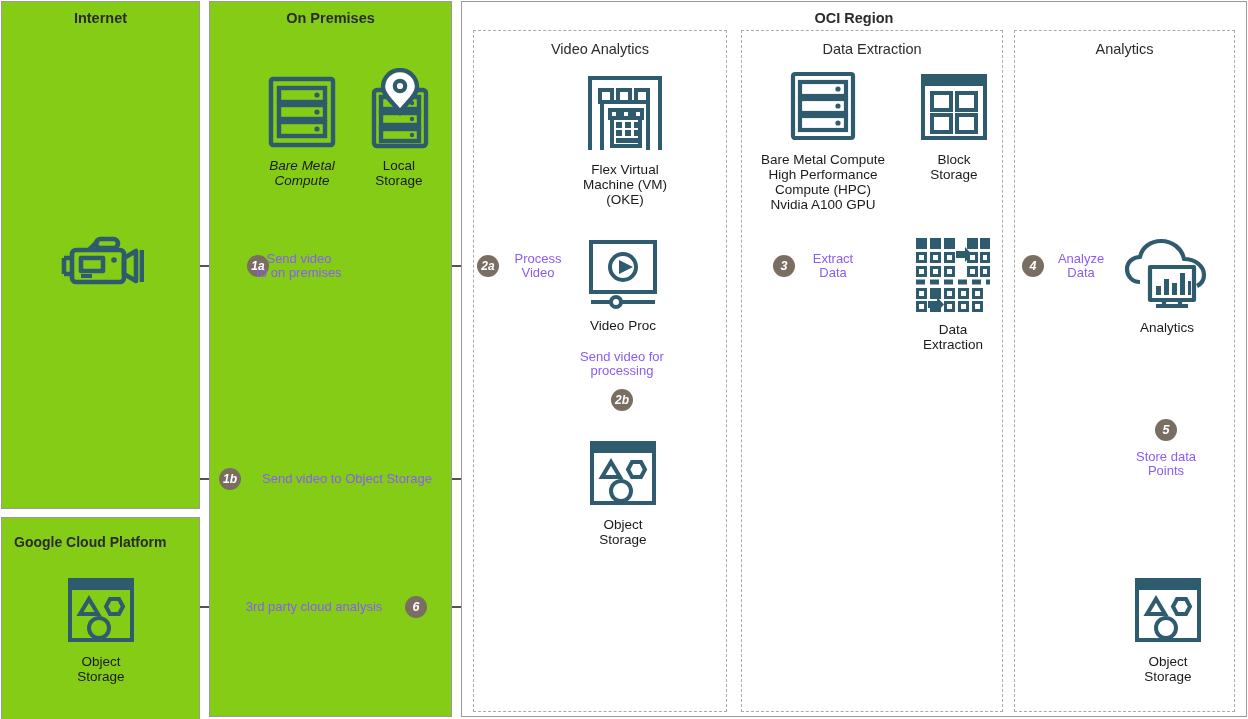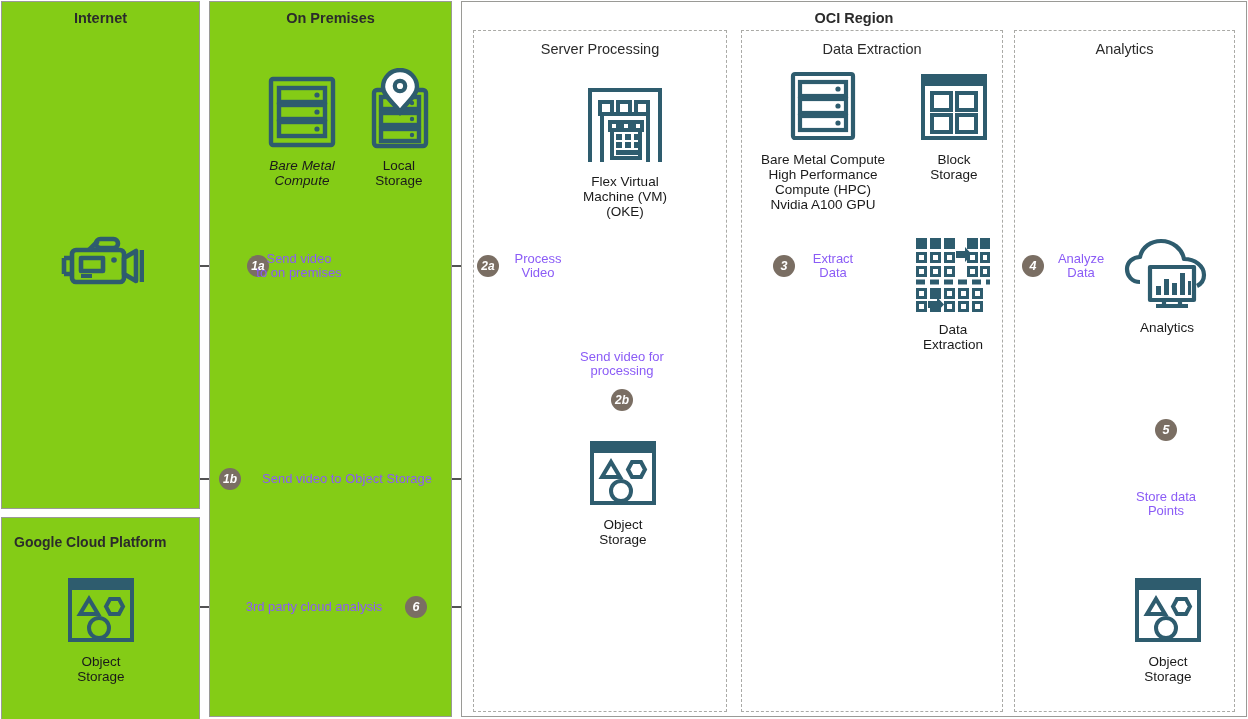--- a/index.html
+++ b/index.html
@@ -79,21 +79,21 @@
 
   <div class="panel" style="left:461px;top:1px;width:786px;height:716px;background:#ffffff;">
     <div class="panel-title" style="top:8px;">OCI Region</div>
   </div>
 
   <div class="panel" style="left:1px;top:517px;width:199px;height:216px;">
     <div class="panel-title" style="top:16px;left:0;text-align:left;padding-left:12px;font-size:14px;">Google Cloud Platform</div>
   </div>
 
   <div class="subpanel" style="left:473px;top:30px;width:254px;height:682px;">
-    <div class="subpanel-title" style="top:10px;">Server Processing</div>
+    <div class="subpanel-title" style="top:10px;">Video Analytics</div>
   </div>
   <div class="subpanel" style="left:741px;top:30px;width:262px;height:682px;">
     <div class="subpanel-title" style="top:10px;">Data Extraction</div>
   </div>
   <div class="subpanel" style="left:1014px;top:30px;width:221px;height:682px;">
     <div class="subpanel-title" style="top:10px;">Analytics</div>
   </div>
 
   <div class="node" style="left:259px;top:74px;width:86px;font-style:italic;">
     <span class="glyph">
@@ -151,21 +151,21 @@
       </g>
           <g fill="#2e5c6e">
             <circle cx="56" cy="24" r="2.8"></circle>
             <rect x="23" y="38" width="11" height="4"></rect>
           </g>
         </svg>
     </span>
   </div>
 
 
-  <div class="node" style="left:570px;top:84px;width:110px;">
+  <div class="node" style="left:570px;top:72px;width:110px;">
     <span class="glyph">
       <svg width="82" height="82" viewBox="0 0 82 82">
           <g fill="none" stroke="#2e5c6e" stroke-width="4">
         <path d="M6,78 L6,6 L76,6 L76,78"></path>
         <path d="M16,32 L16,18 L28,18 L28,32 M34,32 L34,18 L46,18 L46,32 M52,32 L52,18 L64,18 L64,32"></path>
         <path d="M18,78 L18,30 L64,30 L64,78"></path>
         <path d="M26,48 L26,38 L34,38 L34,48 M38,48 L38,38 L46,38 L46,48 M50,48 L50,38 L58,38 L58,48"></path>
         <rect x="28" y="46" width="28" height="28"></rect>
       </g>
       <g fill="#2e5c6e">
@@ -177,20 +177,34 @@
             <rect x="50" y="58" width="4" height="6"></rect>
       <rect x="32" y="66" width="22" height="5"></rect>
           </g>
         </svg>
     </span>
     <span class="cap">Flex Virtual
 Machine (VM)
 (OKE)</span>
   </div>
 
+  <div class="node" style="left:585px;top:238px;width:76px;">
+    <span class="glyph">
+      <svg width="76" height="72" viewBox="0 0 76 72">
+          <g fill="none" stroke="#2e5c6e" stroke-width="4">
+        <rect x="6" y="4" width="64" height="50"></rect>
+        <circle cx="38" cy="29" r="13"></circle>
+        <path d="M6,64 L70,64"></path>
+        <circle cx="31" cy="64" r="5" fill="#ffffff"></circle>
+      </g>
+          <path d="M34,22 L48,29 L34,36 Z" fill="#2e5c6e"></path>
+        </svg>
+    </span>
+    <span class="cap">Video Proc</span>
+  </div>
 
   <div class="node" style="left:583px;top:437px;width:80px;">
     <span class="glyph">
       <svg width="76" height="72" viewBox="0 0 76 72">
           <rect x="5" y="4" width="66" height="8" fill="#2e5c6e"></rect>
       <g fill="none" stroke="#2e5c6e" stroke-width="4">
             <rect x="7" y="14" width="62" height="52"></rect>
         <path d="M26,40 L17,40 L26,25 L35,40 Z"></path>
         <path d="M47,25 L56,25 L60,32.5 L56,40 L47,40 L43,32.5 Z"></path>
         <circle cx="36" cy="54" r="10"></circle>
@@ -371,19 +385,19 @@
 
   <div class="badge" style="left:773px;top:255px;">3</div>
   <div class="lbl" style="left:805px;top:252px;width:56px;">Extract
 Data</div>
 
   <div class="badge" style="left:1022px;top:255px;">4</div>
   <div class="lbl" style="left:1053px;top:252px;width:56px;">Analyze
 Data</div>
 
   <div class="badge" style="left:1155px;top:419px;">5</div>
-  <div class="lbl" style="left:1117px;top:450px;width:98px;margin-top:40px;">Store data
+  <div class="lbl" style="left:1117px;top:450px;width:98px;">Store data
 Points</div>
 
   <div class="badge" style="left:405px;top:596px;">6</div>
   <div class="lbl" style="left:228px;top:600px;width:172px;">3rd party cloud analysis</div>
 
 </div>
 
 </body></html>

